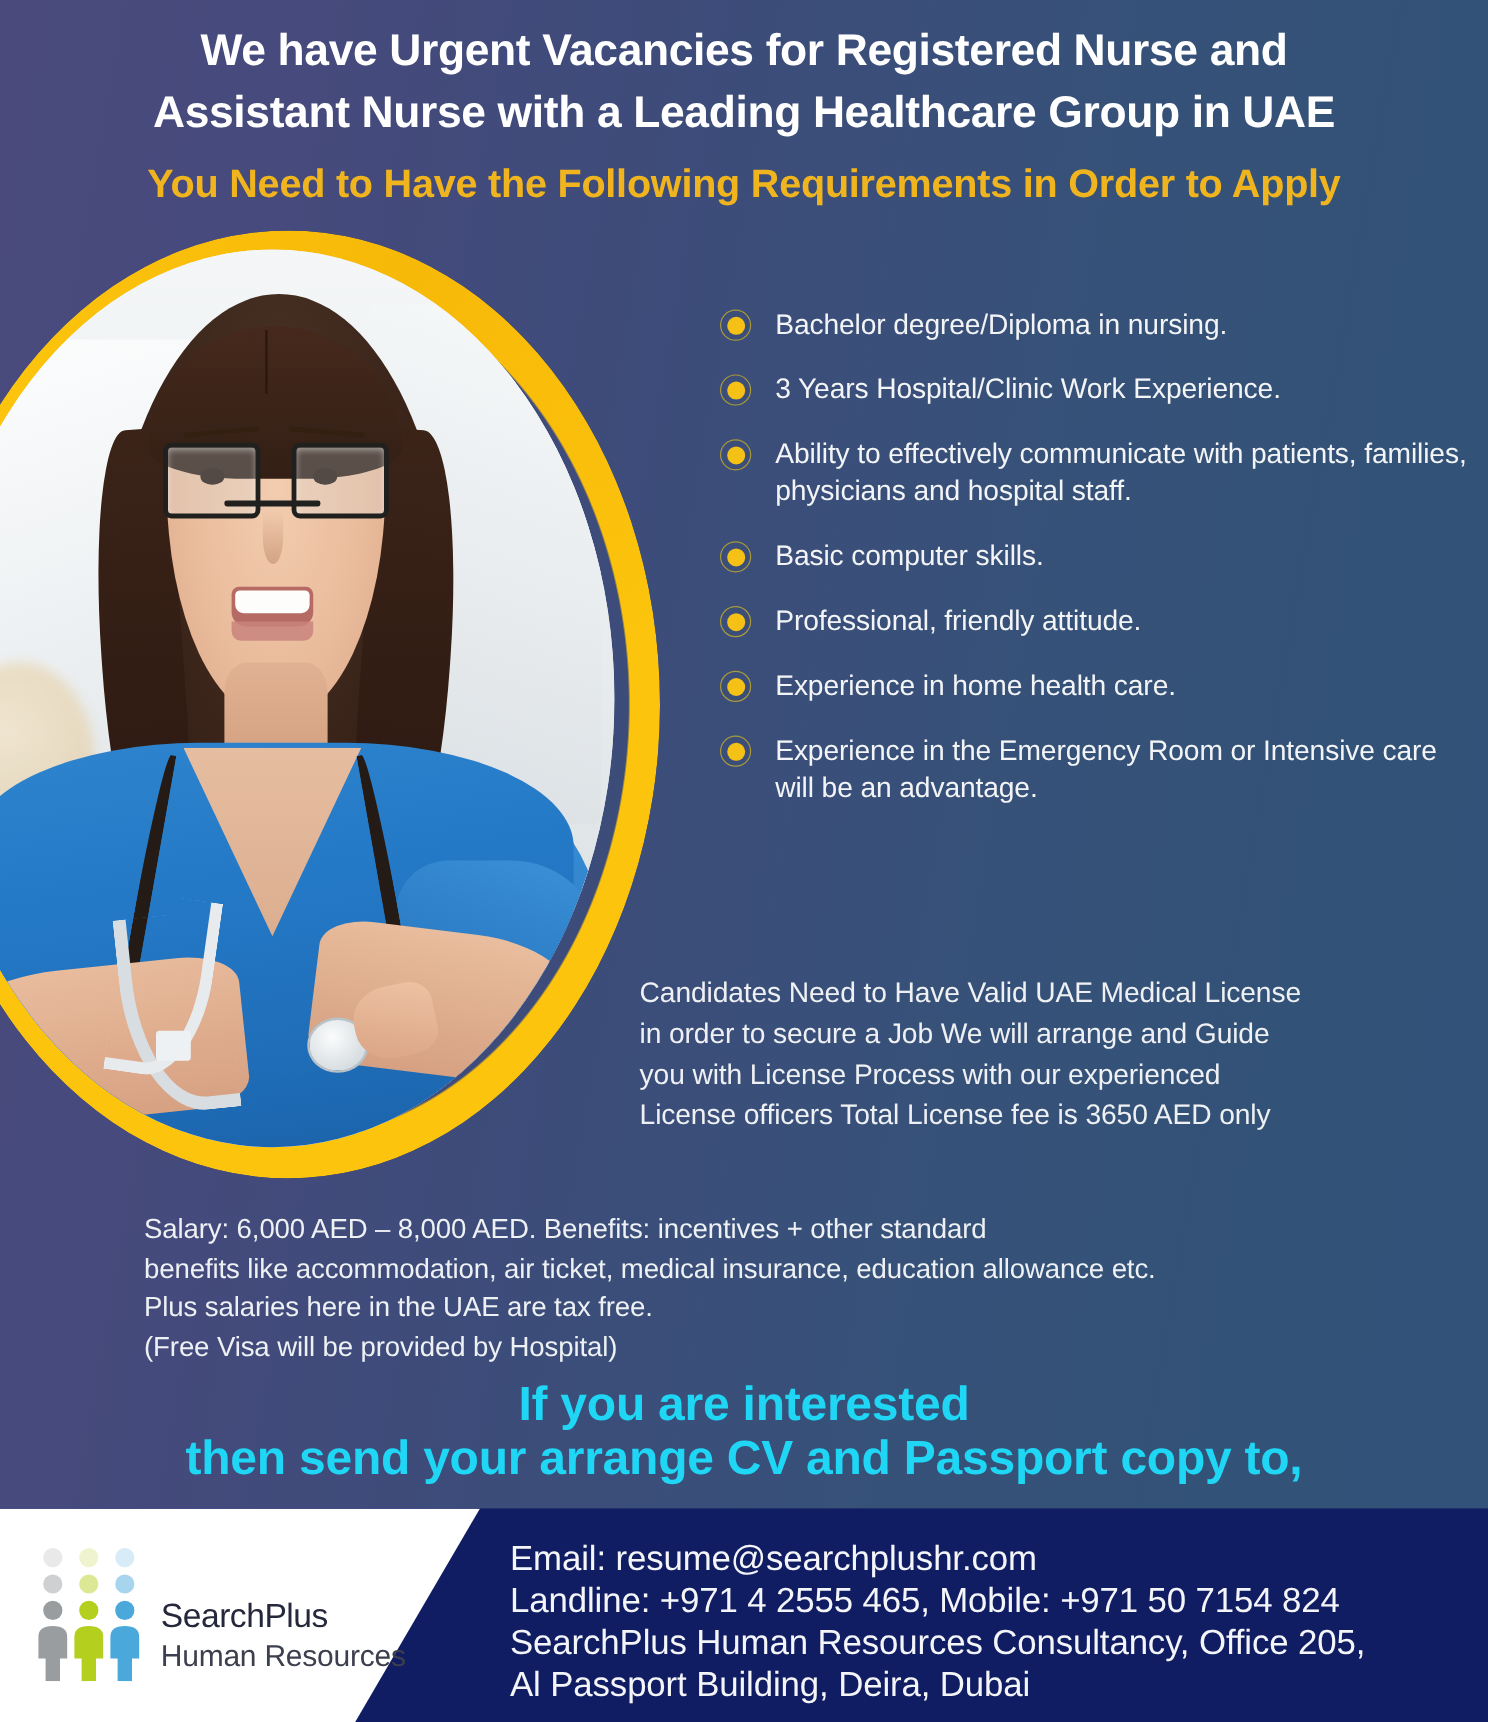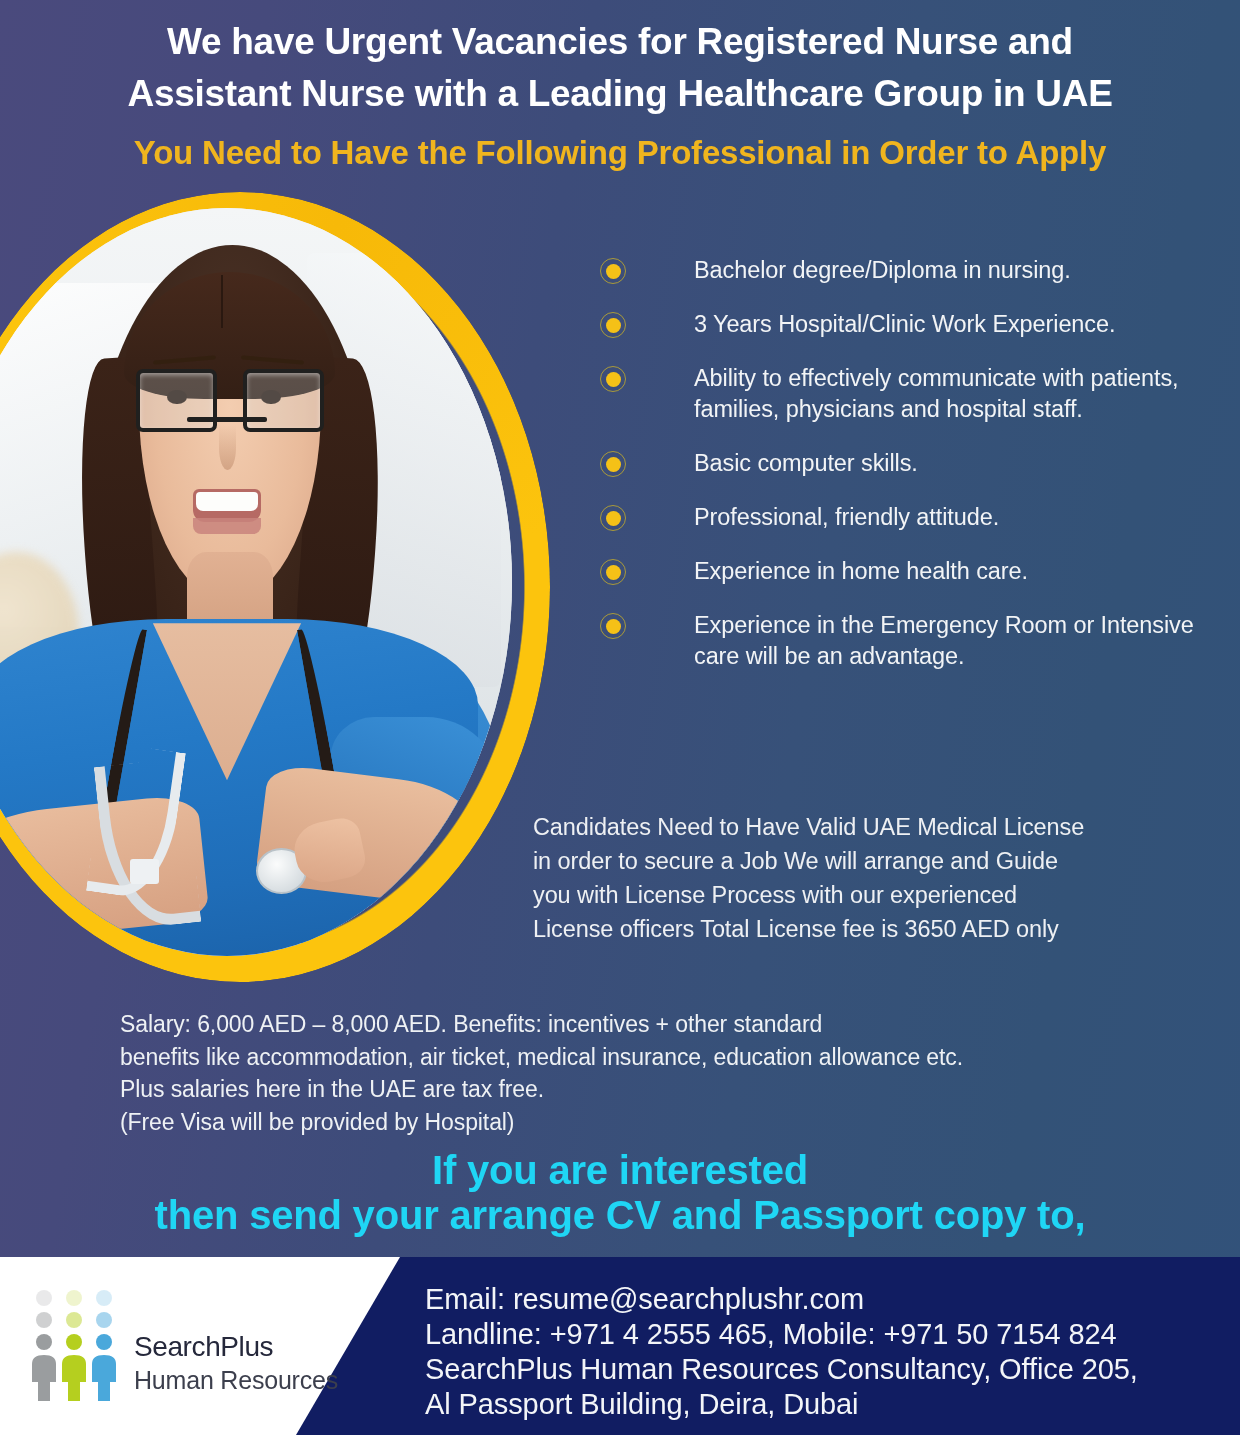--- a/index.html
+++ b/index.html
@@ -275,21 +275,20 @@
   }
   .bullet i {
     display:block; width:15px; height:15px;
     background:#f5c117; border-radius:50%;
   }
   .req-text {
     color:#f2f4f6;
     font-size:23.5px;
     line-height:31px;
     letter-spacing:-0.1px;
-    margin-left:48px;
   }
 
   
   .license {
     position:absolute; left:533px; top:810px; width:660px;
     color:#eef0f3;
     font-size:23.5px;
     line-height:34px;
     letter-spacing:-0.1px;
   }
@@ -351,21 +350,21 @@
   }
 </style>
 </head>
 <body>
 
 <div class="poster">
 
   <div class="head-block">
     <div class="head-line">We have Urgent Vacancies for Registered Nurse and</div>
     <div class="head-line">Assistant Nurse with a Leading Healthcare Group in UAE</div>
-    <div class="sub-head">You Need to Have the Following Professional in Order to Apply</div>
+    <div class="sub-head">You Need to Have the Following Requirements in Order to Apply</div>
   </div>
 
   <div class="photo-wrap">
     <div class="ring"></div>
     <div class="photo-clip">
       <div class="bg-room"></div>
       <div class="bg-blob"></div>
       <div class="person">
         <div class="hair-back"></div>
         <div class="hair-side-l"></div>

